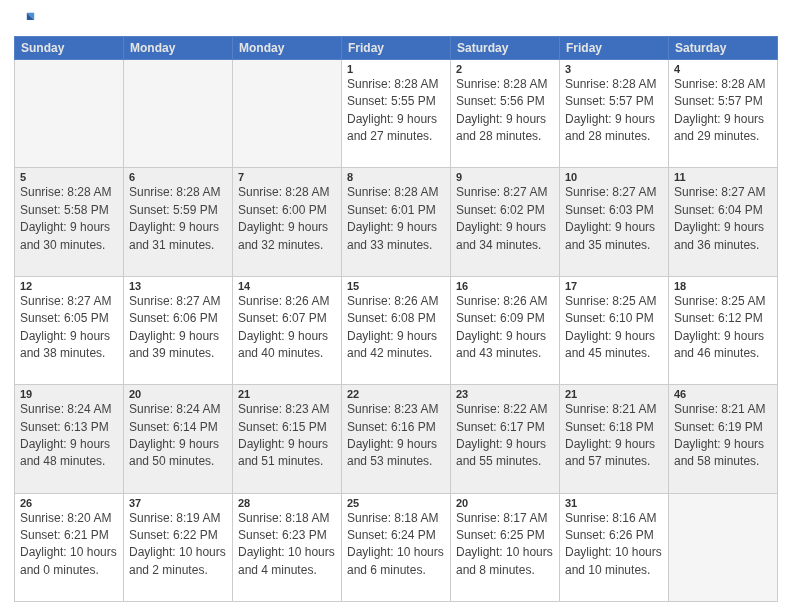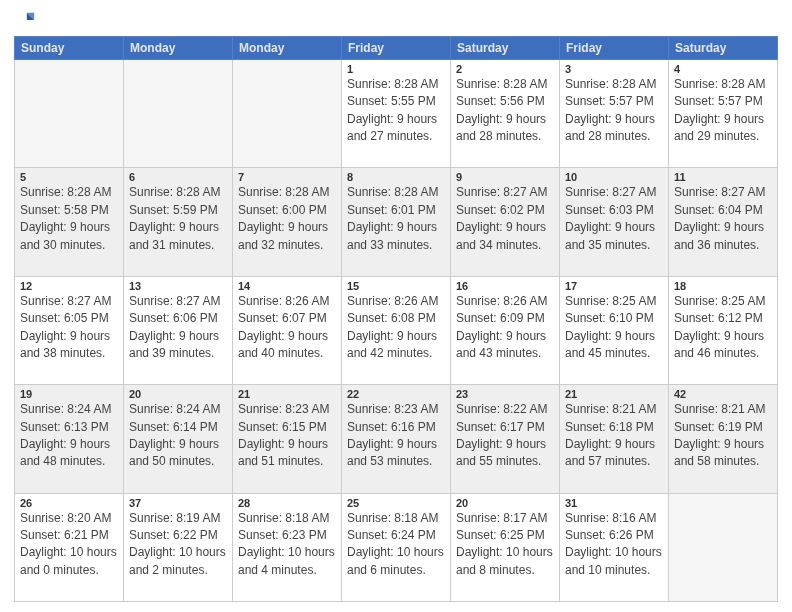--- a/index.html
+++ b/index.html
@@ -228,21 +228,21 @@
           </td>
           <td>
             <span class="day-num">23</span>
             <div class="day-info">Sunrise: 8:22 AM<br>Sunset: 6:17 PM<br>Daylight: 9 hours<br>and 55 minutes.</div>
           </td>
           <td>
             <span class="day-num">21</span>
             <div class="day-info">Sunrise: 8:21 AM<br>Sunset: 6:18 PM<br>Daylight: 9 hours<br>and 57 minutes.</div>
           </td>
           <td>
-            <span class="day-num">42</span>
+            <span class="day-num">46</span>
             <div class="day-info">Sunrise: 8:21 AM<br>Sunset: 6:19 PM<br>Daylight: 9 hours<br>and 58 minutes.</div>
           </td>
         </tr>
         <tr>
           <td>
             <span class="day-num">26</span>
             <div class="day-info">Sunrise: 8:20 AM<br>Sunset: 6:21 PM<br>Daylight: 10 hours<br>and 0 minutes.</div>
           </td>
           <td>
             <span class="day-num">37</span>

